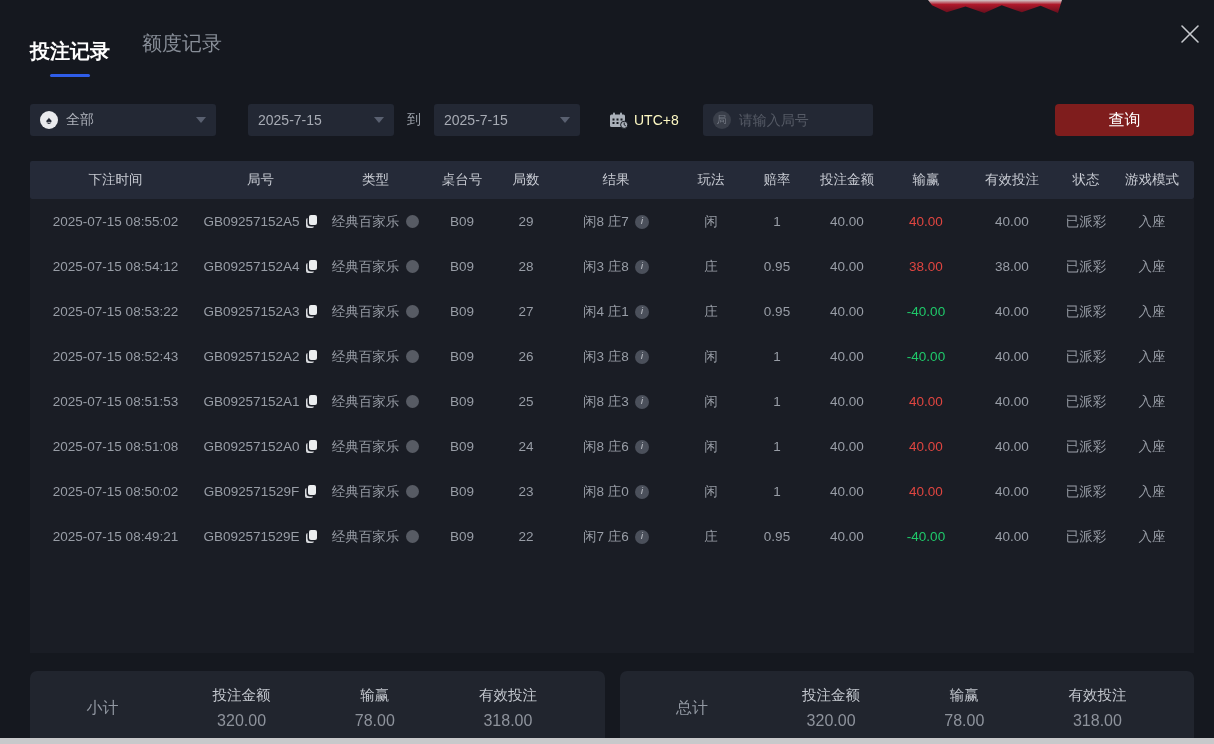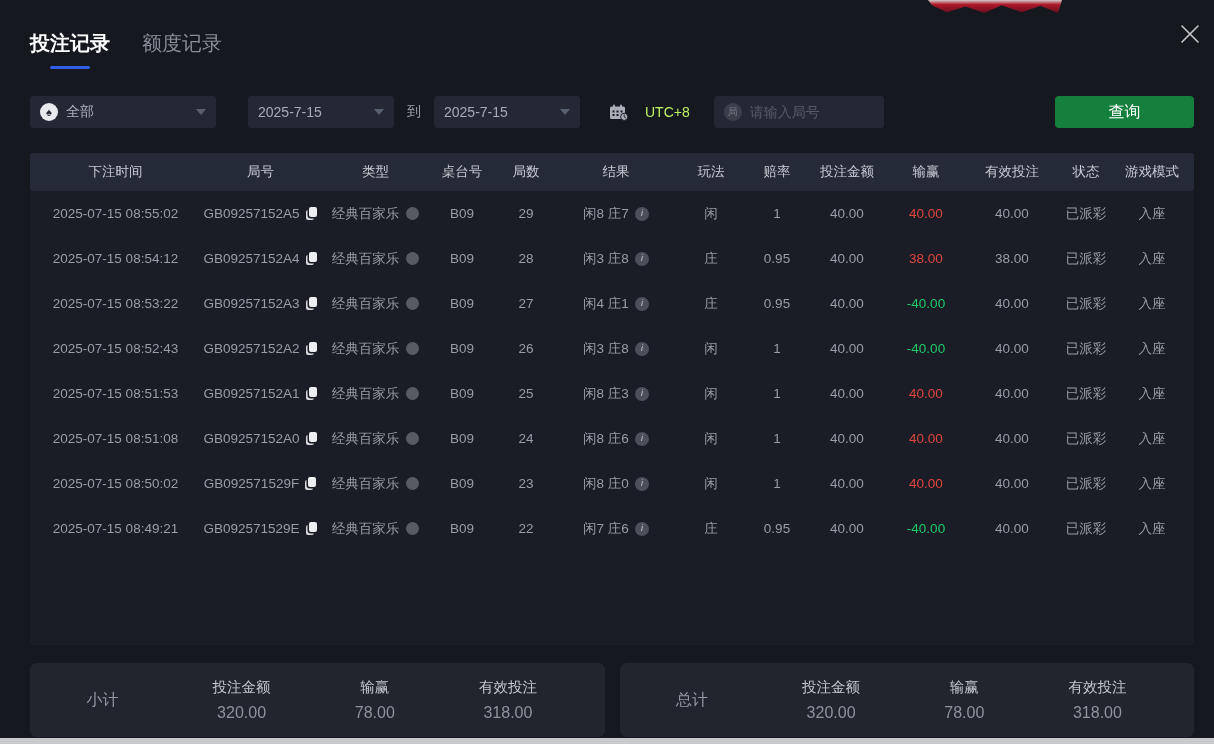--- a/index.html
+++ b/index.html
@@ -18,21 +18,21 @@
     background:linear-gradient(180deg,#e8dede 0%,#c0182b 35%,#6e0d1d 100%);
     clip-path:polygon(0 0,100% 0,97% 100%,84% 45%,70% 95%,55% 40%,42% 100%,28% 50%,14% 95%,3% 40%);
     opacity:.9;
   }
 
   .close-btn{ position:absolute; top:22px; right:12px; width:24px; height:24px; cursor:pointer; }
 
   .tabs{ display:flex; gap:32px; padding:30px 30px 0; align-items:flex-start; }
   .tab{ font-size:20px; color:#878d97; cursor:pointer; }
   .tab .tab-label{ display:block; }
-  .tab.active .tab-label{ color:#ffffff; font-weight:bold; }
+  .tab.active .tab-label{ color:#ffffff; font-weight:bold;margin-top:8px; }
   .tab-underline{ width:40px; height:3px; background:#2f5de8; border-radius:2px; margin:9px auto 0; }
 
   .filters{ display:flex; align-items:center; margin:27px 20px 0 30px; height:32px; }
   .select{
     height:32px; background:#232834; border-radius:3px; padding:0 10px;
     display:flex; align-items:center; font-size:14px; color:#aeb2bb; cursor:pointer;
   }
   .sel-type{ width:186px; }
   .sel-time{ width:146px; margin-left:30px; }
   .sel-date{ width:146px; color:#a7abb4; }
@@ -41,37 +41,37 @@
     margin-left:auto; width:0; height:0;
     border-left:5px solid transparent; border-right:5px solid transparent;
     border-top:6px solid #596070;
   }
   .circle-icon{
     width:18px; height:18px; border-radius:50%; background:#e9eaed; color:#232834;
     display:flex; align-items:center; justify-content:center; font-size:11px;
     margin-right:8px; flex:none; line-height:1;
   }
   .to-label{ margin:0 13px; font-size:14px; color:#9ba0a9; }
-  .tz{ display:flex; align-items:center; margin-left:29px; gap:16px; color:#bef264; font-size:14px; }
+  .tz{ display:flex; align-items:center; margin-left:29px; gap:5px; color:#fef9c3; font-size:14px; }
   .search-box{
     display:flex; align-items:center; background:#232834; border-radius:3px;
     height:32px; width:170px; margin-left:24px; padding:0 10px;
   }
   .gid-icon{
     width:18px; height:18px; border-radius:50%; background:#3a3f4a; color:#767b86;
     font-size:10px; display:flex; align-items:center; justify-content:center;
     margin-right:8px; flex:none;
   }
   .search-box input{
     background:transparent; border:0; outline:0; color:#aeb2bb; font-size:14px;
     width:100%; font-family:inherit;
   }
   .search-box input::placeholder{ color:#565b66; }
   .query-btn{
-    margin-left:auto; width:139px; height:32px; background:#15803d; color:#ffffff;
+    margin-left:auto; width:139px; height:32px; background:#7f1d1d; color:#ffffff;
     font-size:16px; border:0; border-radius:4px; cursor:pointer; font-family:inherit;
   }
 
   .table{ margin:25px 20px 0 30px; width:1164px; }
   .thead,.trow{
     display:grid;
     grid-template-columns:165px 125px 105px 68px 60px 120px 70px 62px 78px 80px 92px 56px 76px;
     align-items:center; padding:0 3px;
   }
   .thead{ height:38px; background:#252a38; border-radius:2px; font-size:13.5px; font-weight:normal; color:#c8cbd3; }

